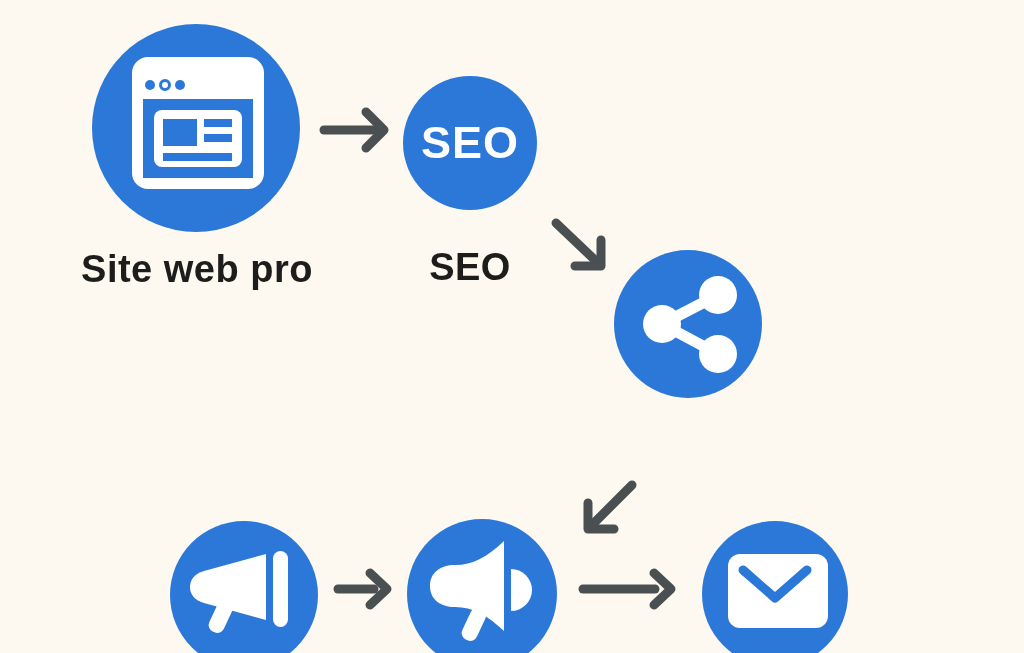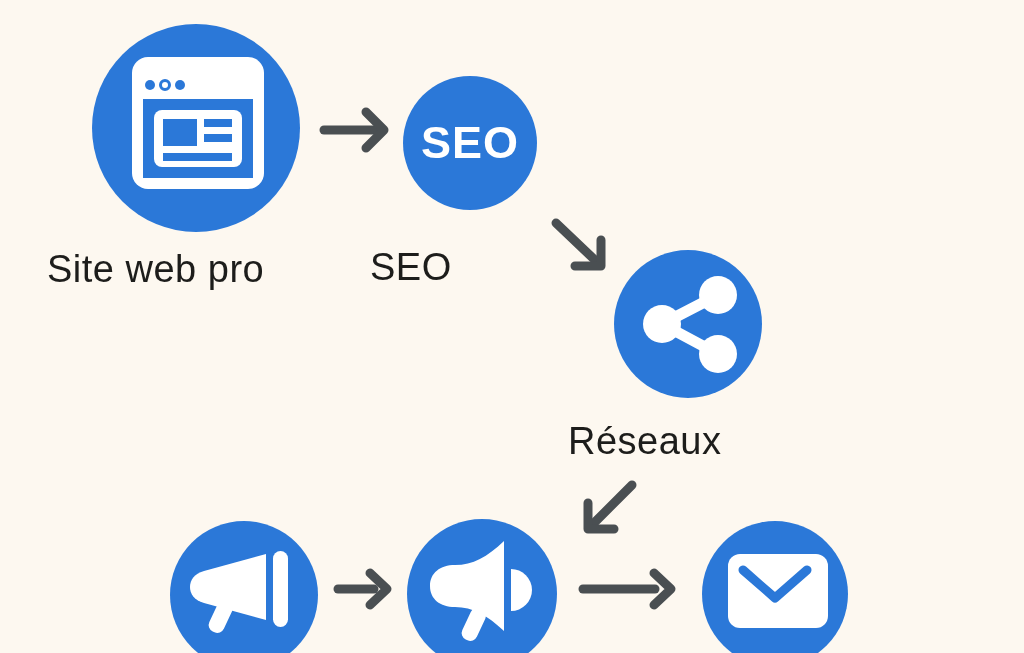--- a/index.html
+++ b/index.html
@@ -9,22 +9,22 @@
     --label-black:#1d1d1b;
     --canvas-bg:#fdf8f0;
   }
   *{margin:0;padding:0;box-sizing:border-box;}
   html,body{width:1024px;height:653px;overflow:hidden;}
   body{font-family:"Liberation Sans",sans-serif;background:var(--canvas-bg);}
   .canvas{position:relative;width:1024px;height:653px;background:var(--canvas-bg);overflow:hidden;}
   .node{position:absolute;}
   .circle{background:var(--node-blue);border-radius:50%;display:flex;align-items:center;justify-content:center;}
   .circle svg{display:block;width:100%;height:100%;}
-  .node-label{position:absolute;color:var(--label-black);
-    font-weight:400;font-size:38px;letter-spacing:0.5px;}
+  .node-label{position:absolute;text-align:center;color:var(--label-black);
+    font-weight:700;font-size:38px;letter-spacing:0.5px;}
   .badge-text{color:var(--icon-white);font-weight:700;font-size:45px;letter-spacing:1px;}
   .arrow{position:absolute;}
   .arrow svg{display:block;overflow:visible;}
   .arrow-stroke{stroke:var(--arrow-gray);stroke-width:9;stroke-linecap:round;stroke-linejoin:round;fill:none;}
   .fill-blue{fill:var(--node-blue);}
   .fill-white{fill:var(--icon-white);}
   .ring-blue{fill:none;stroke:var(--node-blue);stroke-width:3;}
   .stroke-white{stroke:var(--icon-white);stroke-width:11;stroke-linecap:round;}
   .stroke-blue{stroke:var(--node-blue);stroke-width:9;stroke-linecap:round;stroke-linejoin:round;fill:none;}
 </style>
@@ -76,21 +76,20 @@
     <div class="circle" style="width:148px;height:148px;">
       <svg viewBox="0 0 148 148">
         <line class="stroke-white" x1="48" y1="74" x2="104" y2="45"></line>
         <line class="stroke-white" x1="48" y1="74" x2="104" y2="104"></line>
         <circle class="fill-white" cx="48" cy="74" r="19"></circle>
         <circle class="fill-white" cx="104" cy="45" r="19"></circle>
         <circle class="fill-white" cx="104" cy="104" r="19"></circle>
       </svg>
     </div>
   </div>
-  <div class="node-label" style="left:568px;top:420px;width:240px;">Réseaux</div>
 
   <div class="arrow" style="left:573px;top:475px;">
     <svg width="70" height="66" viewBox="0 0 70 66">
       <line class="arrow-stroke" x1="59" y1="10" x2="19" y2="50"></line>
       <polyline class="arrow-stroke" points="15,28 15,54 41,54"></polyline>
     </svg>
   </div>
 
   <div class="node" style="left:170px;top:521px;">
     <div class="circle" style="width:148px;height:148px;">

